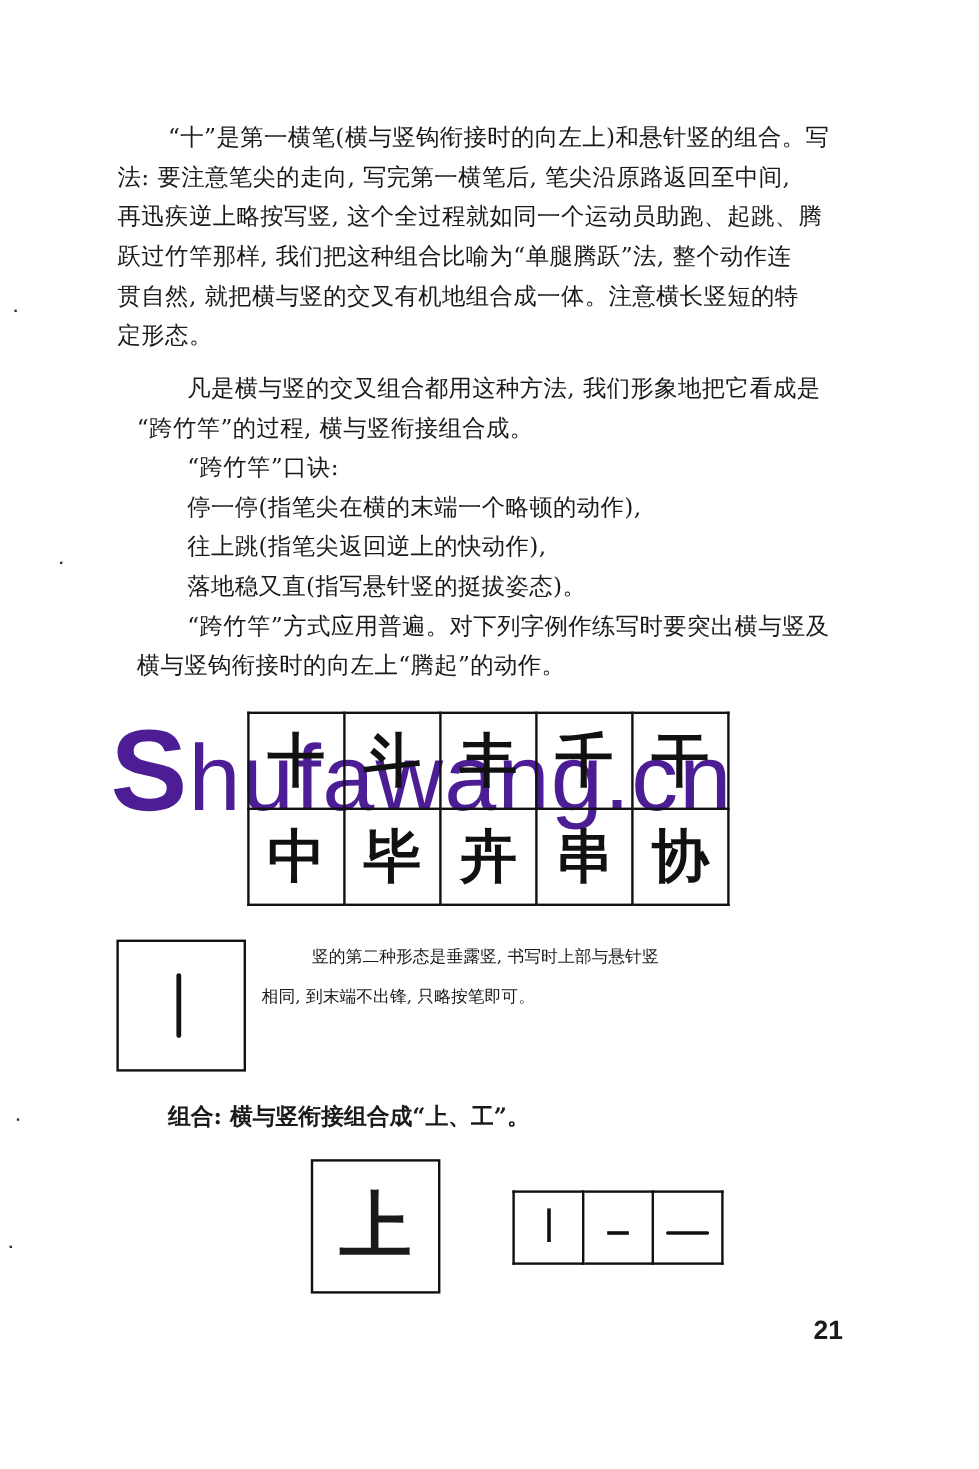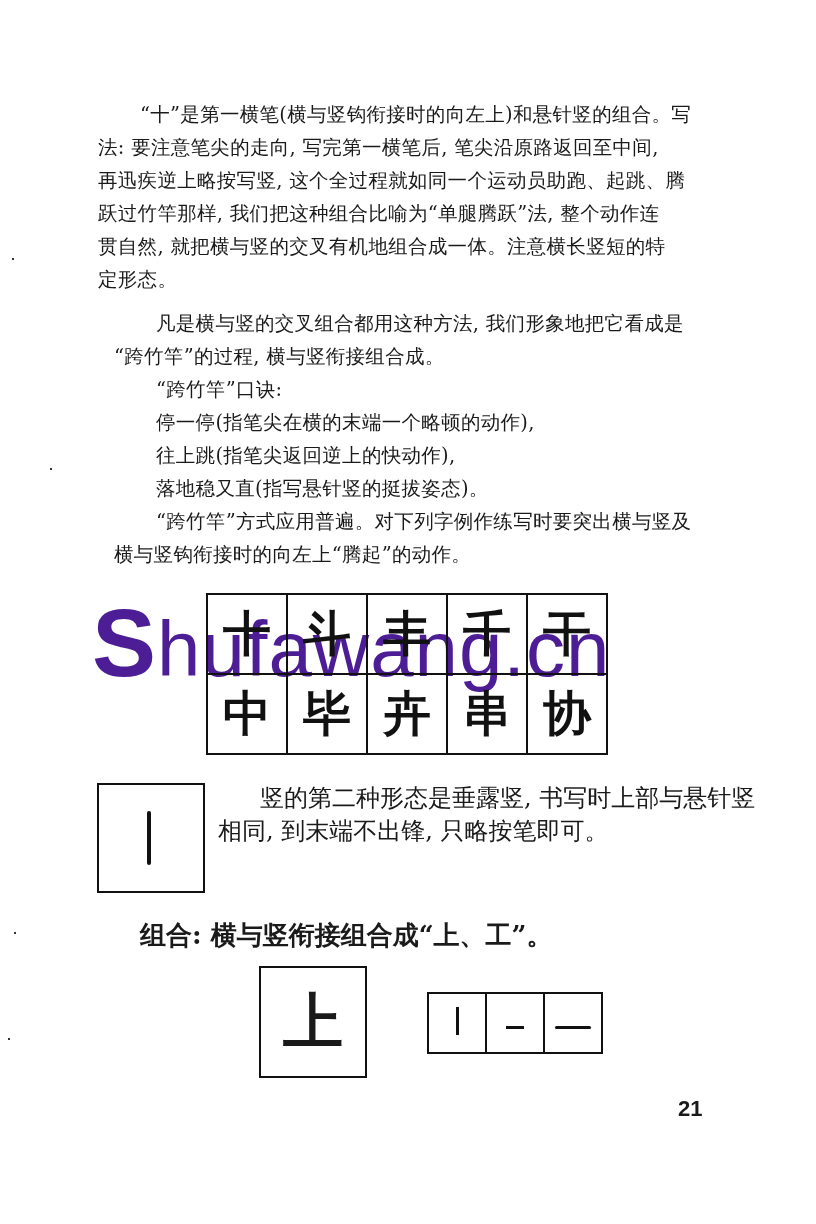--- a/index.html
+++ b/index.html
@@ -10,22 +10,22 @@
   .indent { padding-left: 42px; }
   .grid { position: absolute; left: 206px; top: 593px; border-collapse: collapse; }
   .grid td { width: 78px; height: 78px; border: 2px solid #111; text-align: center; vertical-align: middle;
              font-family: "DejaVu Sans", sans-serif; font-size: 48px; font-weight: bold; color: #111; padding: 0; }
   .watermark { position: absolute; left: 92px; top: 588px; font-family: "Liberation Sans", sans-serif;
                font-size: 78px; color: #4c1d95; letter-spacing: 1px; z-index: 0; white-space: nowrap; }
   .watermark .big { font-size: 96px; font-weight: bold; }
   .grid, .para { z-index: 1; }
   .box-single { position: absolute; left: 97px; top: 783px; width: 104px; height: 106px; border: 2px solid #111; }
   .vstroke { position: absolute; left: 48px; top: 26px; width: 4px; height: 54px; background: #111; border-radius: 2px; }
-  .side-text { position: absolute; left: 218px; top: 782px; width: 520px; font-size: 24px; line-height: 33px; }
-  .combo-title { position: absolute; left: 140px; top: 918px; font-size: 26px; font-weight: bold; }
+  .side-text { position: absolute; left: 218px; top: 782px; width: 520px; font-size: 14px; line-height: 33px; }
+  .combo-title { position: absolute; left: 140px; top: 918px; font-size: 19px; font-weight: bold; }
   .box-shang { position: absolute; left: 259px; top: 966px; width: 104px; height: 108px; border: 2px solid #111;
                display: flex; align-items: center; justify-content: center; font-family: "DejaVu Sans", sans-serif;
                font-size: 60px; font-weight: bold; }
   .stroke-seq { position: absolute; left: 427px; top: 992px; border-collapse: collapse; }
   .stroke-seq td { width: 56px; height: 58px; border: 2px solid #111; text-align: center; vertical-align: middle; padding: 0; }
   .s-vert { display: inline-block; width: 3px; height: 28px; background: #111; }
   .s-short { display: inline-block; width: 18px; height: 3px; background: #111; }
   .s-long { display: inline-block; width: 36px; height: 3px; background: #111; border-radius: 2px; }
   .page-num { position: absolute; left: 678px; top: 1096px; font-family: "Liberation Sans", sans-serif;
               font-size: 22px; font-weight: bold; }

